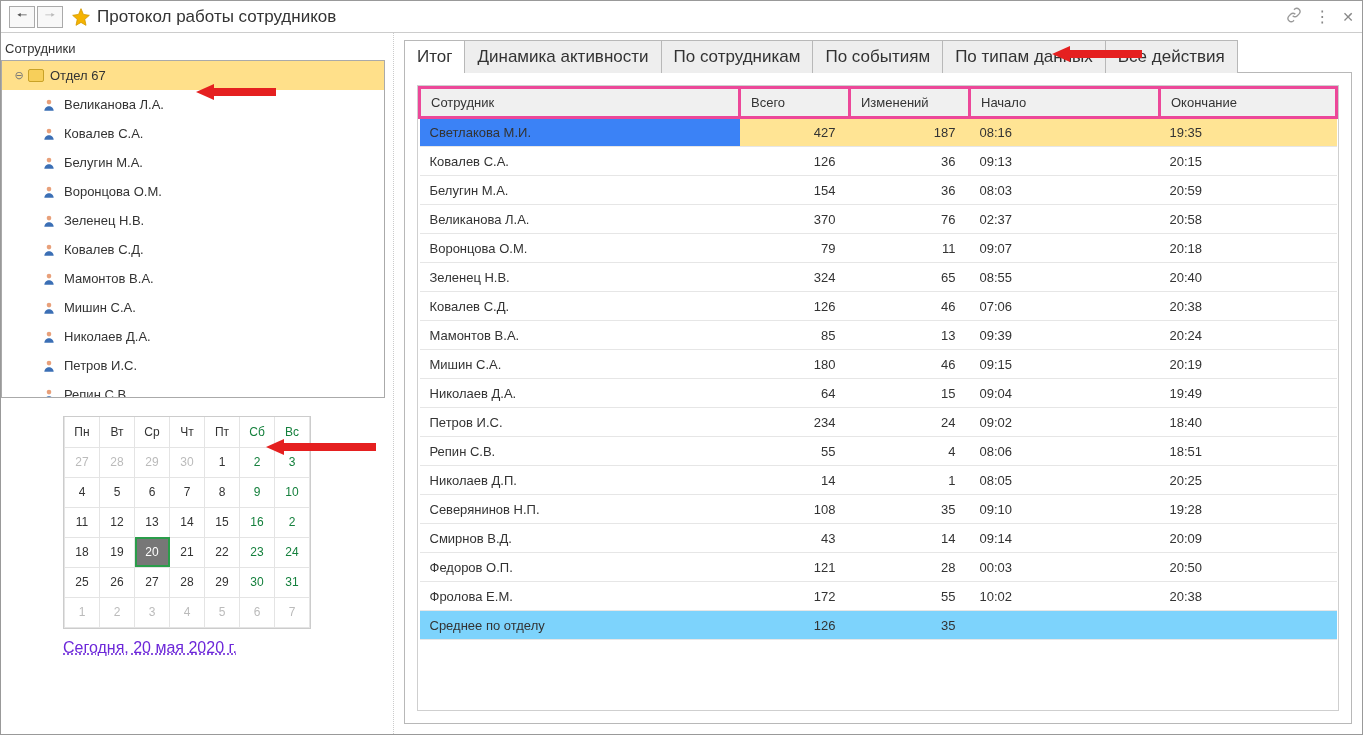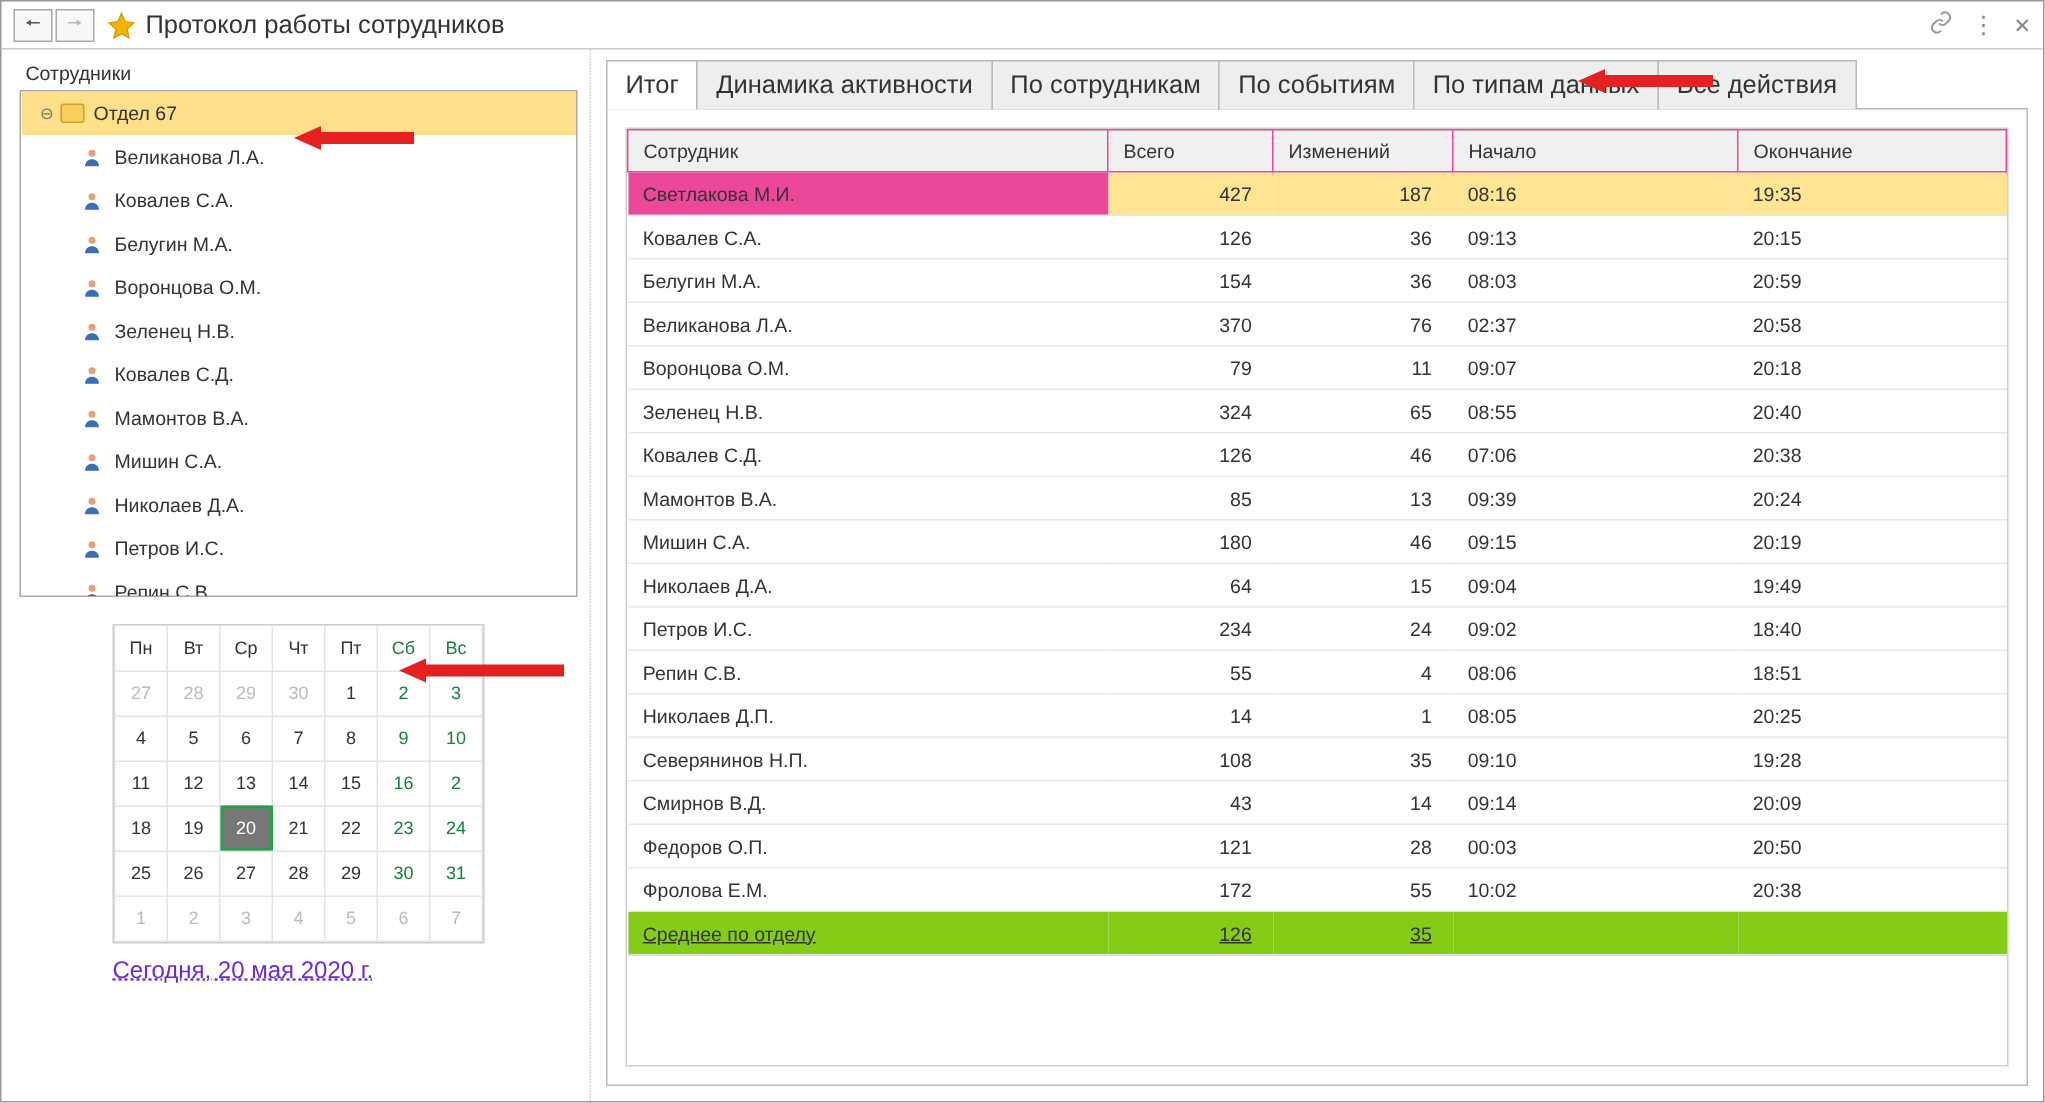--- a/index.html
+++ b/index.html
@@ -5,21 +5,21 @@
 * { box-sizing: border-box; margin: 0; padding: 0; }
 body { font-family: Arial, sans-serif; font-size: 13px; color: #333; background: #fff; width: 1363px; height: 735px; border: 1px solid #999; overflow: hidden; }
 .titlebar { display: flex; align-items: center; height: 32px; padding: 0 8px; border-bottom: 1px solid #ccc; }
 .nav-btn { width: 26px; height: 22px; border: 1px solid #aaa; background: #f8f8f8; display: inline-flex; align-items: center; justify-content: center; cursor: pointer; margin-right: 2px; color: #555; font-size: 12px; }
 .nav-btn.disabled { color: #bbb; cursor: default; }
 .star { width: 20px; height: 20px; margin: 0 6px; display: inline-flex; align-items: center; justify-content: center; }
 .title { font-size: 17px; font-weight: normal; }
 .title-right { margin-left: auto; display: flex; align-items: center; gap: 12px; color: #888; }
 .title-right span { cursor: pointer; }
 .main { display: flex; height: calc(100% - 32px); }
-.left-panel { width: 393px; border-right: 1px dotted #ccc; display: flex; flex-direction: column; padding: 6px 8px 8px 12px; }
+.left-panel { width: 393px; border-right: 1px dotted #ccc; display: flex; flex-direction: column; padding: 6px 8px 8px 0; }
 .panel-label { font-size: 13px; padding: 2px 4px 4px 4px; }
 .tree-box { border: 1px solid #aaa; height: 338px; overflow-y: scroll; position: relative; }
 .tree-row { display: flex; align-items: center; height: 29px; padding-left: 10px; cursor: pointer; }
 .tree-row.selected { background: #ffe08a; }
 .tree-expand { width: 14px; text-align: center; color: #777; font-size: 11px; }
 .folder-icon { width: 16px; height: 13px; background: #f7cf5a; border: 1px solid #c9a227; border-radius: 2px; margin: 0 6px 0 2px; }
 .person-row { padding-left: 40px; }
 .person-icon { width: 14px; height: 14px; position: relative; margin-right: 8px; }
 .person-icon svg { display: block; }
 .calendar { margin-top: 18px; margin-left: 62px; width: 248px; border: 1px solid #ccc; position: relative; border-collapse: collapse; }
@@ -35,26 +35,26 @@
 .other-month { color: #bbb; }
 .cal-today { background: #777; color: #ffffff; outline: 2px solid #2a9d4a; outline-offset: -2px; }
 .today-link { color: #6d28d9; text-decoration: underline dotted; font-size: 16px; margin: 10px 0 0 62px; cursor: pointer; display: inline-block; }
 .right-panel { flex: 1; padding: 6px 10px 10px 10px; display: flex; flex-direction: column; position: relative; }
 .tabs { display: flex; position: relative; }
 .tab { border: 1px solid #b8b8b8; border-bottom: none; padding: 6px 12px; background: #eee; font-size: 17px; cursor: pointer; margin-right: -1px; position: relative; top: 1px; }
 .tab.active { background: #fff; z-index: 2; }
 .grid-wrap { flex: 1; border: 1px solid #b8b8b8; background: #fff; overflow: hidden; }
 .grid-inner { border: 1px solid #cfcfcf; margin: 12px; height: calc(100% - 24px); display: flex; flex-direction: column; }
 .grid { width: 100%; border-collapse: collapse; font-size: 13px; }
-.grid th { background: #f0f0f0; border: 1px solid #ec4899; padding: 6px 10px; text-align: left; font-weight: normal; }
+.grid th { background: #f0f0f0; border: 3px solid #ec4899; padding: 6px 10px; text-align: left; font-weight: normal; }
 .grid td { border-bottom: 1px solid #e6e6e6; padding: 5px 10px; height: 29px; }
 .grid tr.sel td { background: #ffe494; }
-.grid tr.sel td:first-child { background: #ec4899; }
+.grid tr.sel td:first-child { background: #3b82f6; }
 .grid td.num { text-align: right; padding-right: 14px; }
-.grid tr.footer td { background: #84cc16; text-decoration: underline; }
+.grid tr.footer td { background: #7dd3fc; }
 .arrow-annot { position: absolute; pointer-events: none; }
 .arrow-annot svg { display: block; }
 </style>
 </head>
 <body>
 
 <div class="titlebar">
   <div class="nav-btn">🠔</div>
   <div class="nav-btn disabled">🠖</div>
   <span class="star">

